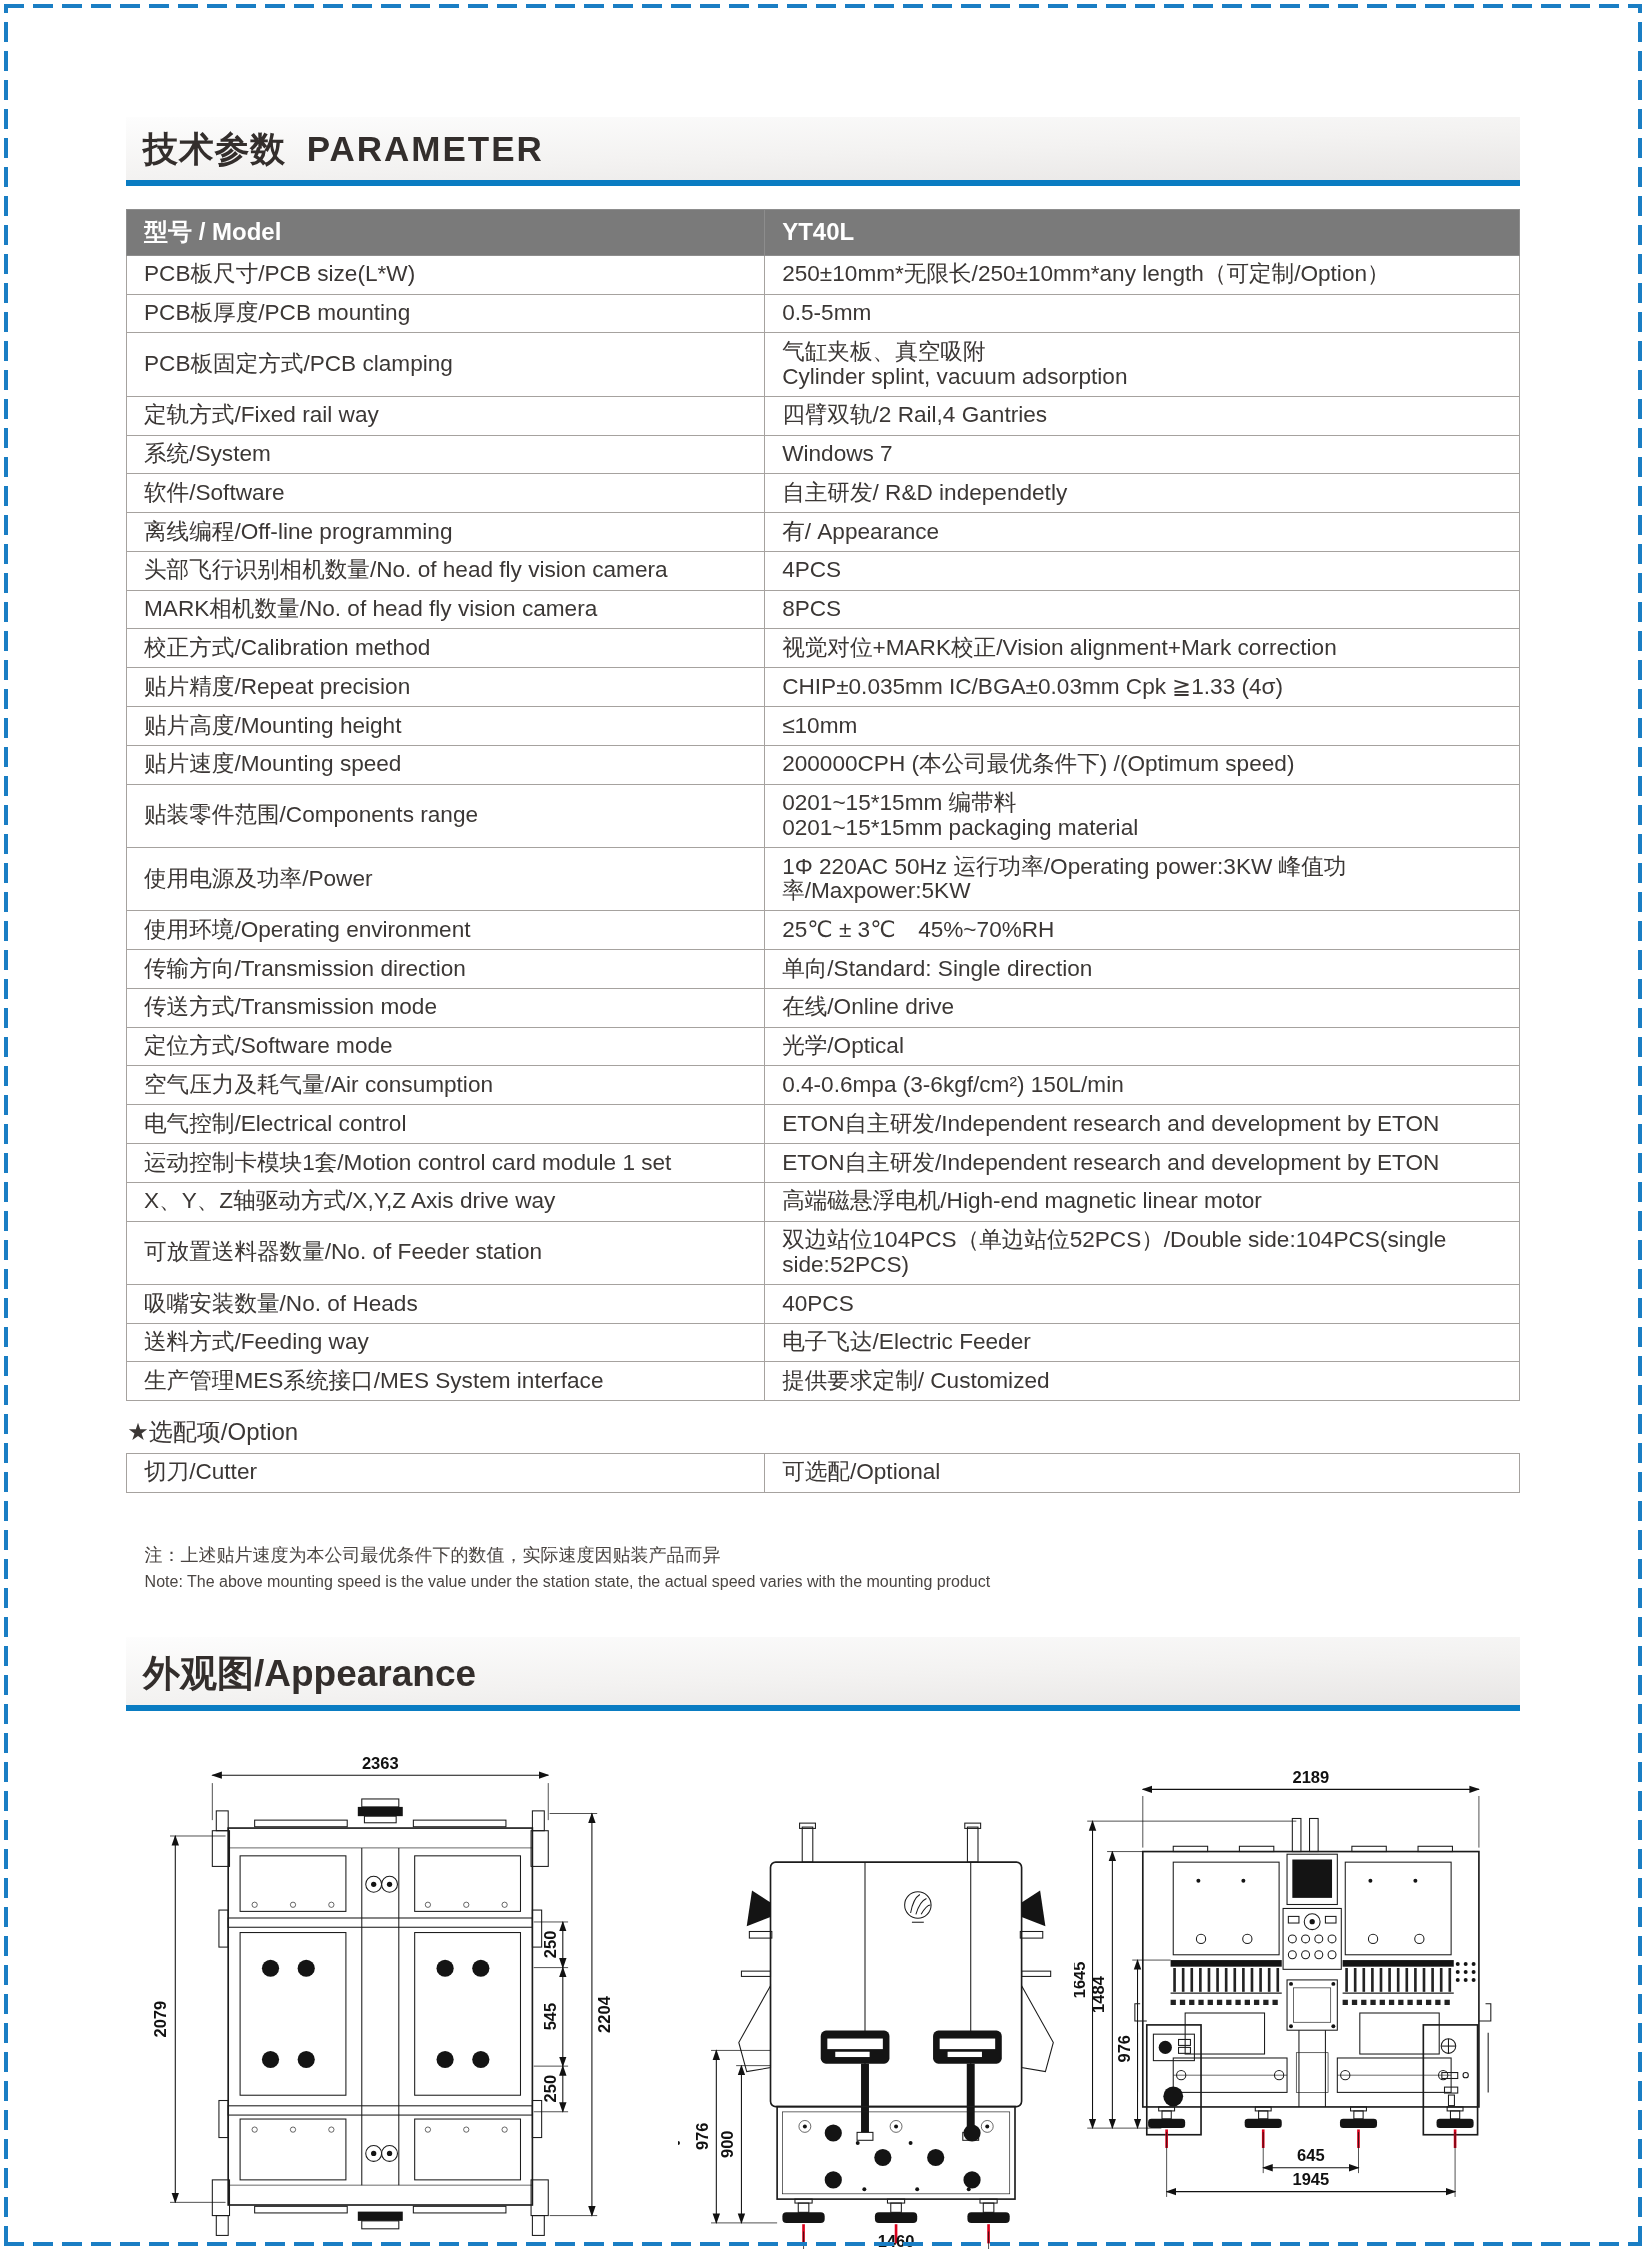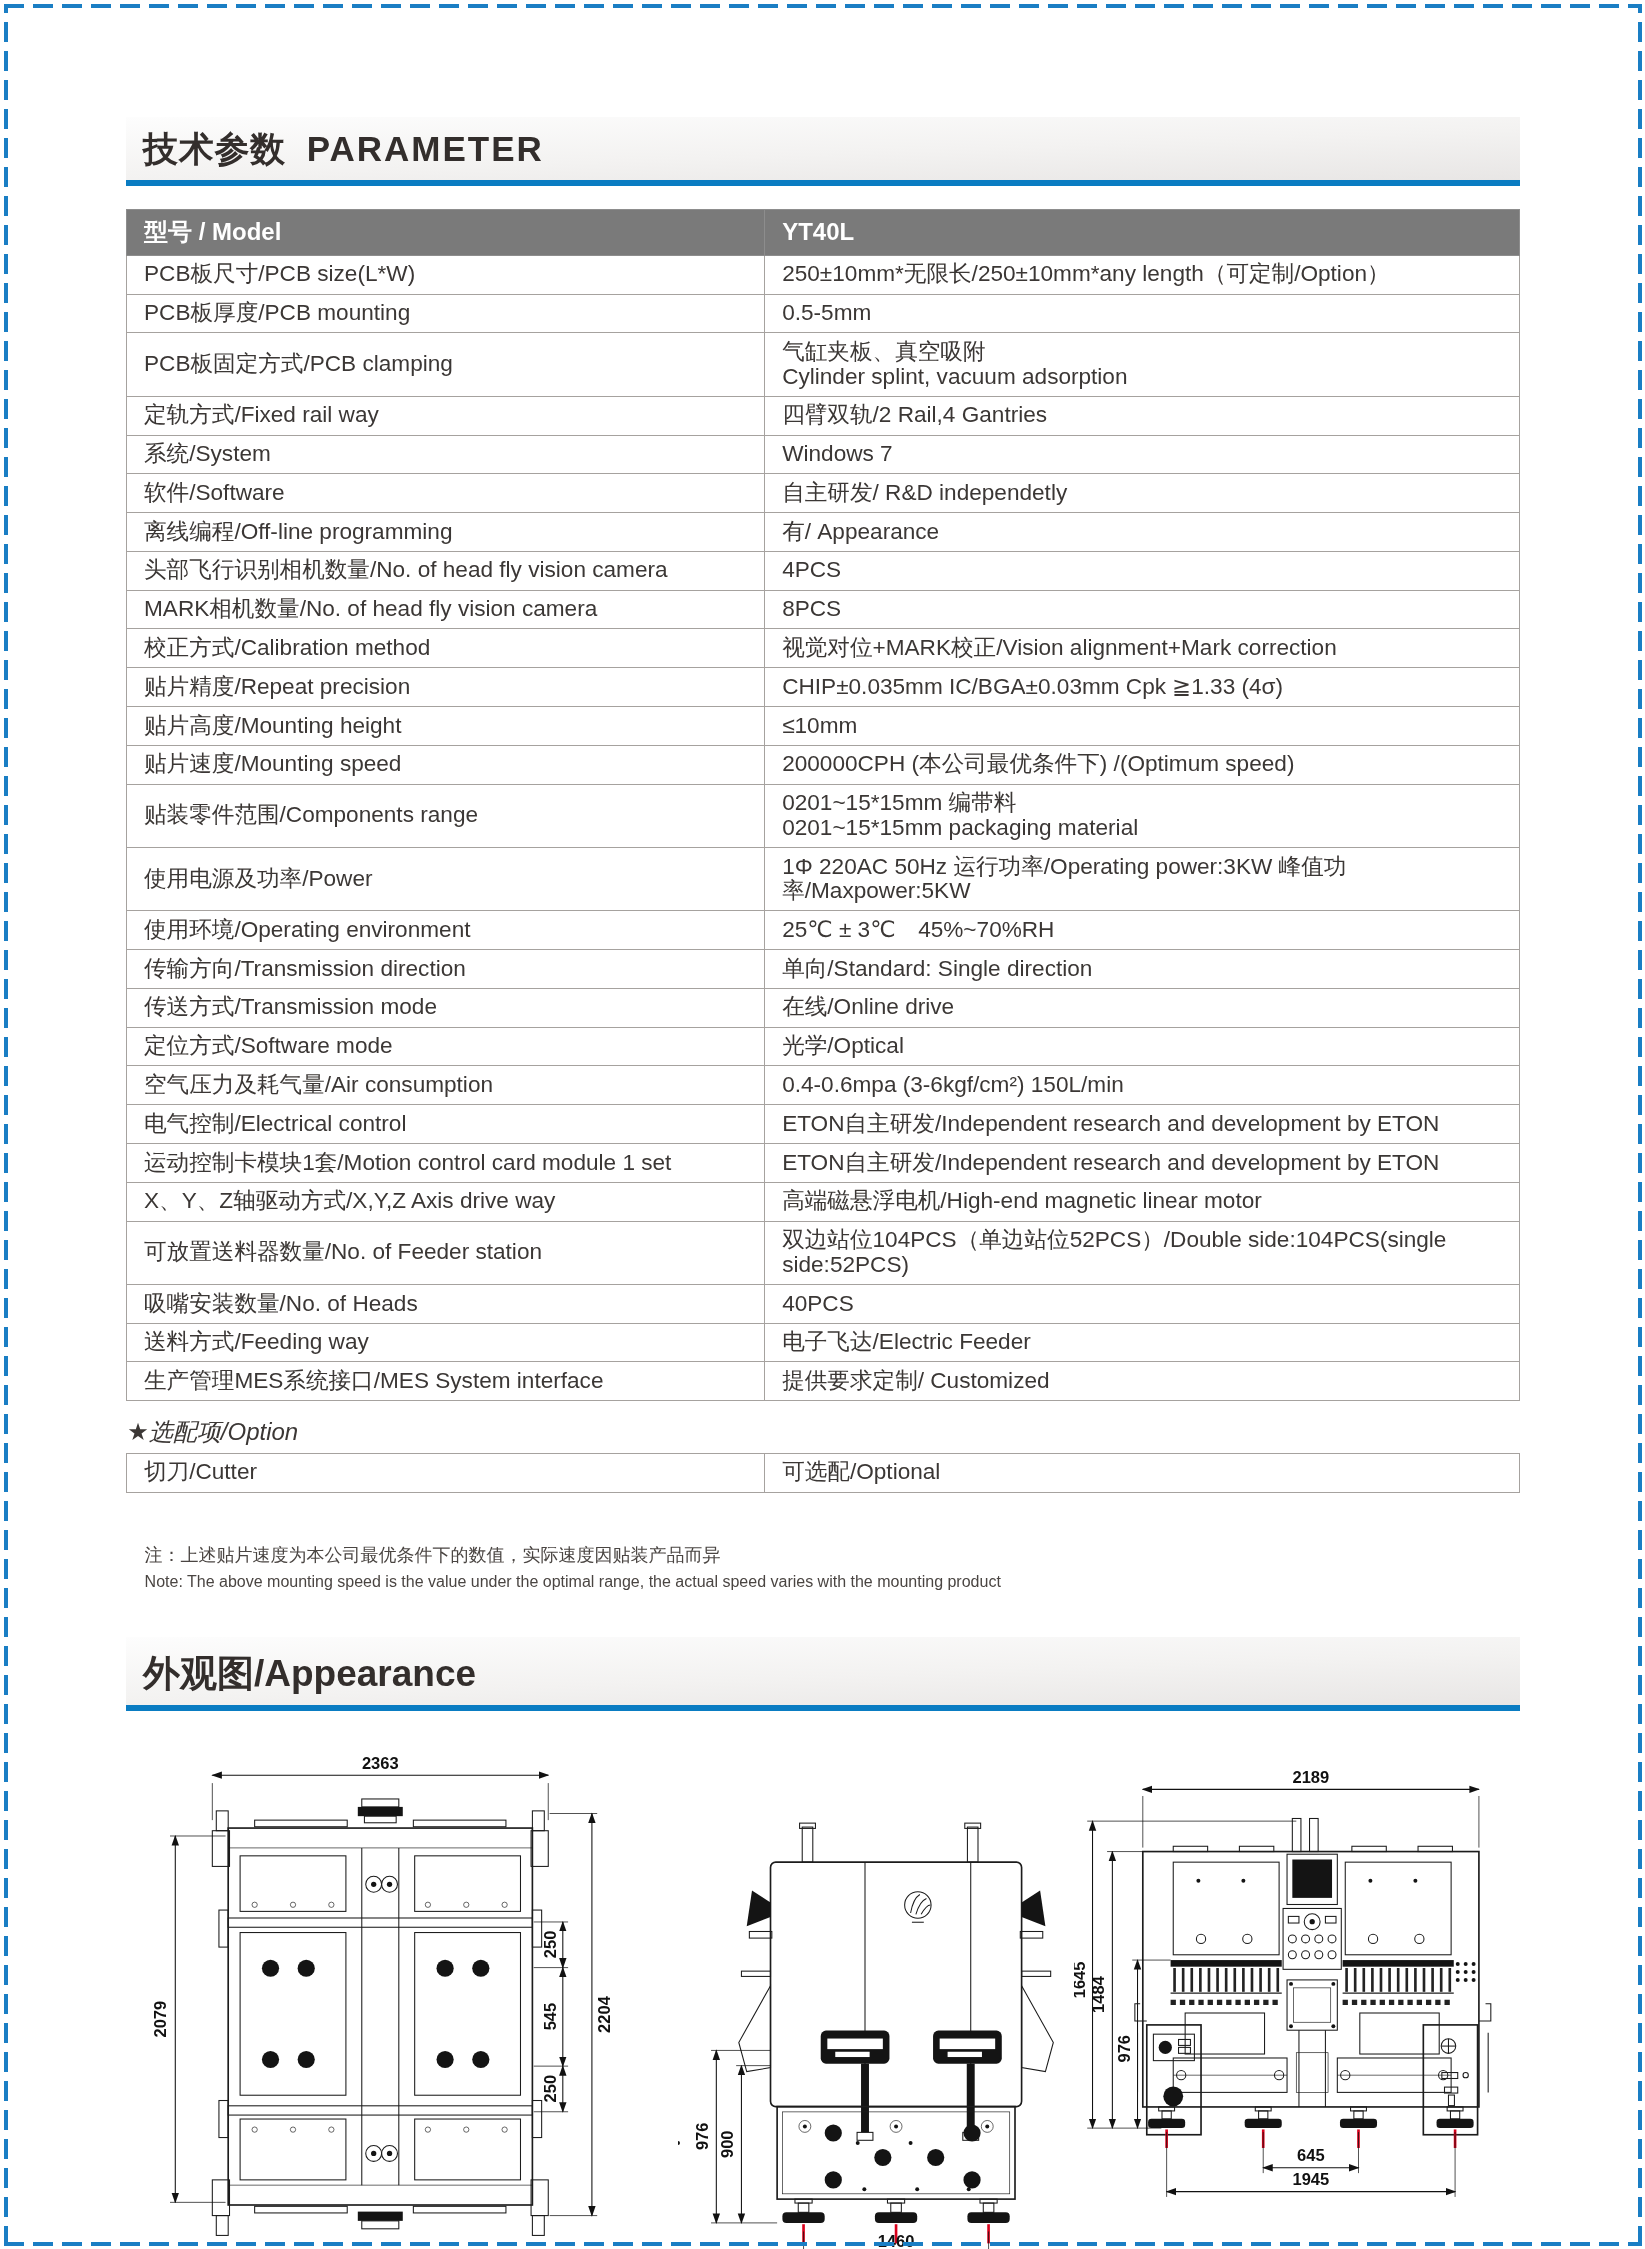--- a/index.html
+++ b/index.html
@@ -38,21 +38,21 @@
   }
   table.spec th,table.spec td{
     border:1.3px solid #a6a29f;text-align:left;vertical-align:middle;
     padding:6.6px 17px;line-height:24.6px;
   }
   table.spec .col-label{width:43.3%;}
   table.spec thead th{
     background:#7a7a7a;color:#ffffff;font-weight:bold;font-size:24px;
     height:32px;border-color:#8d8d8d;
   }
-  .option-heading{margin-top:14.6px;font-size:24px;color:#3b3735;padding-left:1.3px;font-style:italic;}
+  .option-heading{margin-top:14.6px;font-size:24px;color:#3b3735;padding-left:1.3px;}
   table.option{margin-top:5px;}
 
   .note{margin-top:48px;padding-left:18.6px;}
   .note p{margin:0;color:#4a4542;}
   .note .zh{font-size:18px;line-height:28px;}
   .note .en{font-size:16px;line-height:26.5px;}
 
   .drawings{
     margin-top:37px;display:flex;justify-content:space-between;align-items:flex-start;
     padding:0 2.7px;
@@ -236,21 +236,21 @@
 
         <tr>
           <td class="col-label">切刀/Cutter</td>
           <td>可选配/Optional</td>
         </tr>
       </tbody>
   </table>
 
   <div class="note">
     <p class="zh">注：上述贴片速度为本公司最优条件下的数值，实际速度因贴装产品而异</p>
-    <p class="en">Note: The above mounting speed is the value under the optimal range, the actual speed varies with the mounting product</p>
+    <p class="en">Note: The above mounting speed is the value under the station state, the actual speed varies with the mounting product</p>
   </div>
 
   <header class="band band2">
     <h1>外观图/Appearance</h1>
   </header>
 
   <div class="drawings">
 
     <svg class="dwg" width="551" height="504" viewBox="0 0 830 760">
       <defs>

